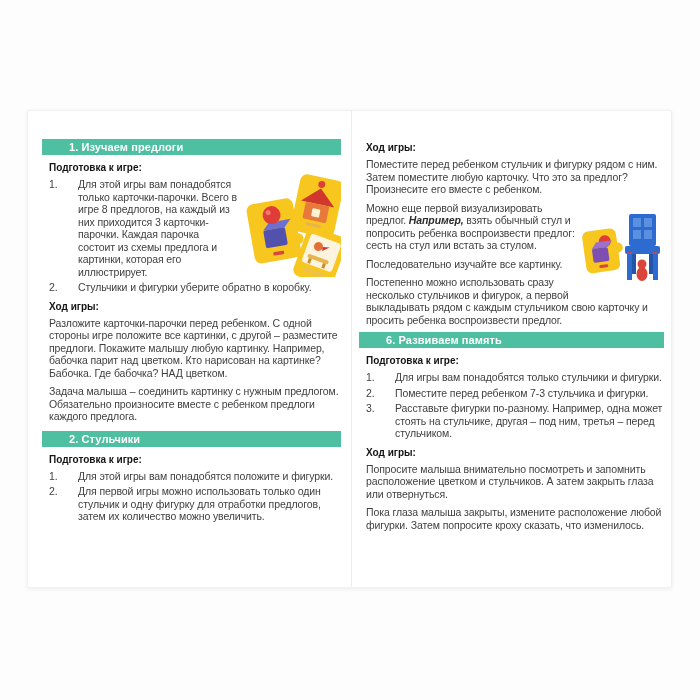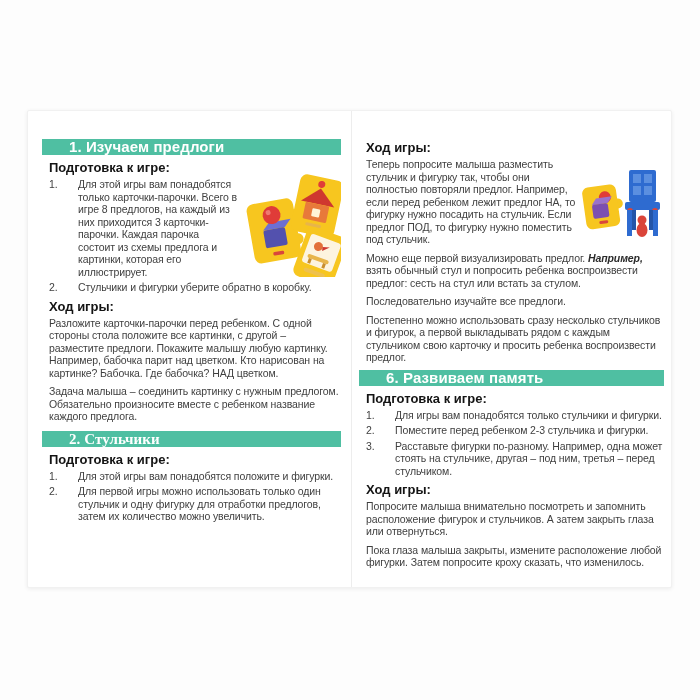--- a/index.html
+++ b/index.html
@@ -14,26 +14,26 @@
     background:#ffffff;border:1px solid #f1f1f1;border-radius:2px;
     box-shadow:0 1px 4px rgba(0,0,0,0.07);
     box-sizing:border-box;overflow:hidden;
   }
   .fold{position:absolute;left:323px;top:0;width:1px;height:100%;background:#ededed;}
   .col{position:absolute;top:0;height:100%;box-sizing:border-box;}
   .col-left{left:14px;width:299px;padding-top:28px;}
   .col-right{left:331px;width:305px;padding-top:30px;}
   .bar{
     height:16px;line-height:16px;background:#4fbfa2;color:#ffffff;
-    font-weight:bold;font-size:15px;padding-left:27px;box-sizing:border-box;
+    font-weight:bold;font-size:11px;padding-left:27px;box-sizing:border-box;
     letter-spacing:0.1px;
   }
-  .bar.mt{margin-top:8px;font-family:Liberation Serif, serif;}
+  .bar.mt{margin-top:8px;}
   .inner{padding:0 0 0 7px;color:#3f3f3f;font-size:10.5px;line-height:12.5px;letter-spacing:-0.1px;}
-  .inner h3{font-size:13px;line-height:13px;color:#141414;margin:6px 0 4px;letter-spacing:0;}
+  .inner h3{font-size:10px;line-height:13px;color:#141414;margin:6px 0 4px;letter-spacing:0;}
   .inner p{margin:0 0 6px;}
   .li{display:flex;margin:0 0 3px;}
   .li .num{flex:0 0 13px;}
   .li .txt{flex:1;margin-left:16px;}
   .bi{font-weight:bold;font-style:italic;color:#2b2b2b;}
   figure{margin:0;}
   .illus-puzzle{float:right;width:98px;height:106px;margin:10px 0 2px 6px;}
   .illus-chair{float:right;width:82px;height:84px;margin:6px 0 2px 6px;}
 </style>
 </head>
@@ -88,22 +88,22 @@
         <div class="li">
           <span class="num">1.</span>
           <span class="txt">Для этой игры вам понадобятся только карточки-парочки. Всего в игре 8 предлогов, на каждый из них приходится 3 карточки-парочки. Каждая парочка состоит из схемы предлога и картинки, которая его иллюстрирует.</span>
         </div>
         <div class="li">
           <span class="num">2.</span>
           <span class="txt">Стульчики и фигурки уберите обратно в коробку.</span>
         </div>
 
         <h3>Ход игры:</h3>
-        <p>Разложите карточки-парочки перед ребенком. С одной стороны стола положите все картинки, с другой – разместите предлоги. Покажите малышу любую картинку. Например, бабочка парит над цветком. Кто нарисован на картинке? Бабочка. Где бабочка? НАД цветком.</p>
-        <p>Задача малыша – соединить картинку с нужным предлогом. Обязательно произносите вместе с ребенком название каждого предлога.</p>
+        <p>Разложите карточки-парочки перед ребенком. С одной стороны игре положите все картинки, с другой – разместите предлоги. Покажите малышу любую картинку. Например, бабочка парит над цветком. Кто нарисован на картинке? Бабочка. Где бабочка? НАД цветком.</p>
+        <p>Задача малыша – соединить картинку с нужным предлогом. Обязательно произносите вместе с ребенком предлоги каждого предлога.</p>
       </div>
 
       <div class="bar mt">
         <span>2. Стульчики</span>
       </div>
       <div class="inner">
         <h3>Подготовка к игре:</h3>
         <div class="li">
           <span class="num">1.</span>
           <span class="txt">Для этой игры вам понадобятся положите и фигурки.</span>
@@ -112,20 +112,21 @@
           <span class="num">2.</span>
           <span class="txt">Для первой игры можно использовать только один стульчик и одну фигурку для отработки предлогов, затем их количество можно увеличить.</span>
         </div>
 
       </div>
     </div>
 
     <div class="col col-right">
       <div class="inner">
         <h3 style="margin-top:0">Ход игры:</h3>
+        <p>Поместите перед ребенком стульчик и фигурку рядом с ним. Затем поместите любую карточку. Что это за предлог? Произнесите его вместе с ребенком.</p>
 
         <figure class="illus-chair">
           <svg width="82" height="84" viewBox="0 0 82 84" xmlns="http://www.w3.org/2000/svg">
 
             <g transform="rotate(-8 18 42)">
               <circle cx="36" cy="42" r="5" fill="#f7c61f"></circle>
               <rect x="2" y="22" width="34" height="42" rx="6" fill="#f7c61f"></rect>
               <circle cx="24" cy="34" r="6" fill="#e03c38"></circle>
               <polygon points="10,40 15,34 31,34 26,40" fill="#9a72cc"></polygon>
               <rect x="10" y="40" width="16" height="14" rx="2" fill="#7c4fb0"></rect>
@@ -144,44 +145,43 @@
               <rect x="45" y="46" width="5" height="26" fill="#2e6bd0"></rect>
               <rect x="71" y="46" width="5" height="26" fill="#2e6bd0"></rect>
               <rect x="50" y="46" width="4" height="20" fill="#2455a8"></rect>
               <rect x="67" y="46" width="4" height="20" fill="#2455a8"></rect>
               <circle cx="60" cy="56" r="4.5" fill="#da4439"></circle>
               <ellipse cx="60" cy="66" rx="5.5" ry="7" fill="#da4439"></ellipse>
             </g>
           </svg>
         </figure>
 
-        <p>Теперь попросите малыша разместить стульчик и фигурку так, чтобы они полностью повторяли предлог. Например, если перед ребенком лежит предлог НА, то фигурку нужно посадить на стульчик. Если предлог ПОД, то фигурку нужно поместить под стульчик.</p>
         <p><span>Можно еще первой визуализировать предлог. </span><span class="bi">Например,</span><span> взять обычный стул и попросить ребенка воспроизвести предлог: сесть на стул или встать за стулом.</span></p>
-        <p>Последовательно изучайте все предлоги.</p>
+        <p>Последовательно изучайте все картинку.</p>
         <p>Постепенно можно использовать сразу несколько стульчиков и фигурок, а первой выкладывать рядом с каждым стульчиком свою карточку и просить ребенка воспроизвести предлог.</p>
       </div>
 
       <div class="bar">
         <span>6. Развиваем память</span>
       </div>
       <div class="inner">
         <h3>Подготовка к игре:</h3>
         <div class="li">
           <span class="num">1.</span>
           <span class="txt">Для игры вам понадобятся только стульчики и фигурки.</span>
         </div>
         <div class="li">
           <span class="num">2.</span>
-          <span class="txt">Поместите перед ребенком 2-3 стульчика и фигурки.</span>
+          <span class="txt">Поместите перед ребенком 7-3 стульчика и фигурки.</span>
         </div>
         <div class="li">
           <span class="num">3.</span>
           <span class="txt">Расставьте фигурки по-разному. Например, одна может стоять на стульчике, другая – под ним, третья – перед стульчиком.</span>
         </div>
 
         <h3>Ход игры:</h3>
-        <p>Попросите малыша внимательно посмотреть и запомнить расположение фигурок и стульчиков. А затем закрыть глаза или отвернуться.</p>
+        <p>Попросите малыша внимательно посмотреть и запомнить расположение цветком и стульчиков. А затем закрыть глаза или отвернуться.</p>
         <p>Пока глаза малыша закрыты, измените расположение любой фигурки. Затем попросите кроху сказать, что изменилось.</p>
 
       </div>
     </div>
   </div>
 </div>
 
 </body></html>

